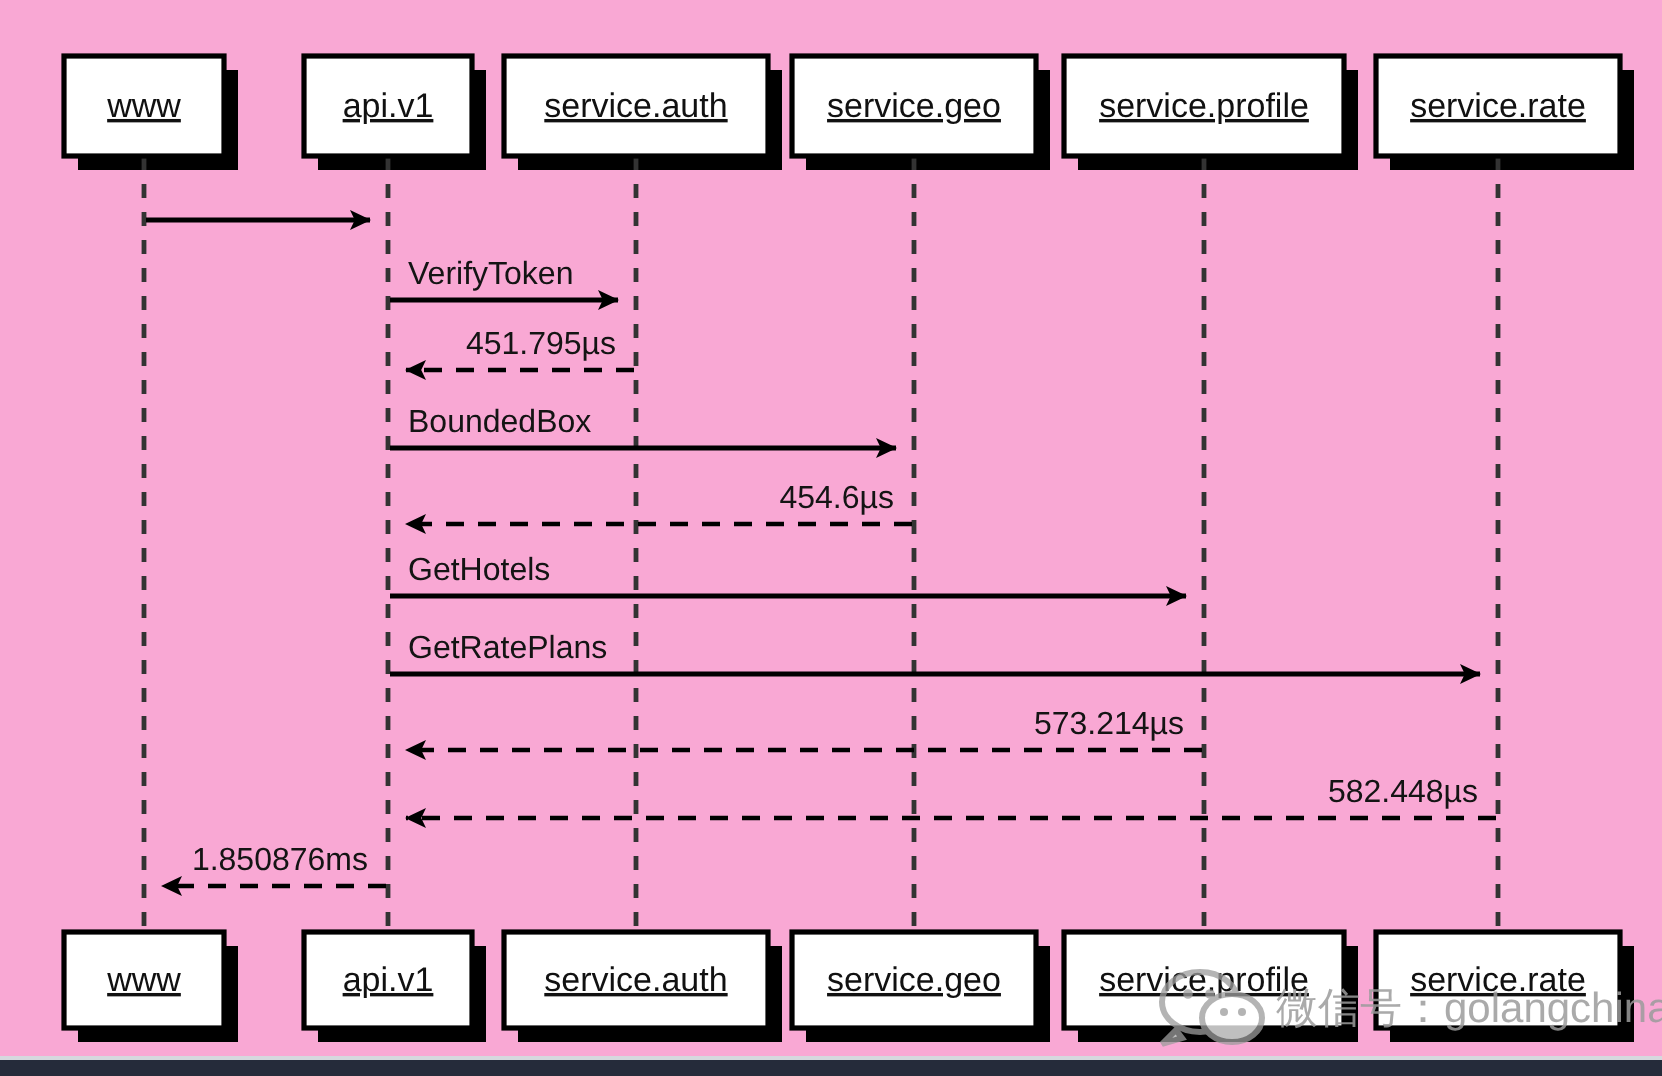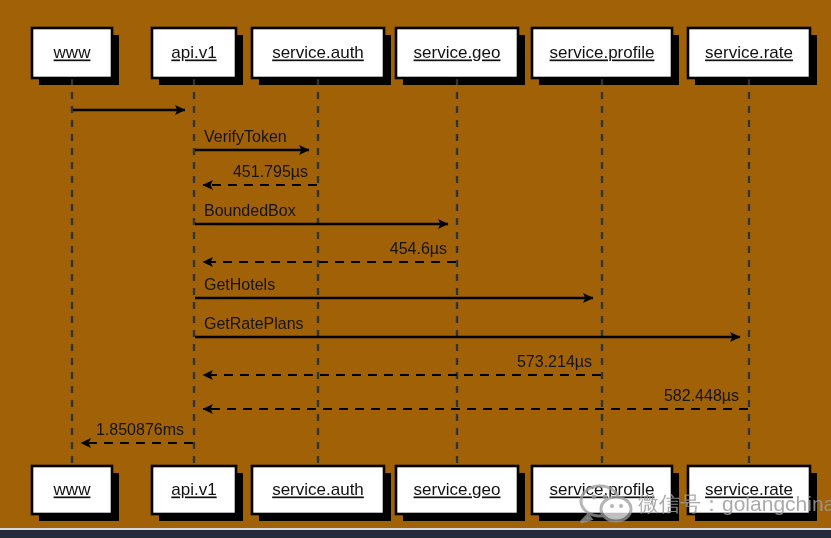--- a/index.html
+++ b/index.html
@@ -6,21 +6,21 @@
   html, body {
     margin: 0;
     padding: 0;
     background: #ffffff;
     font-family: "Liberation Sans", sans-serif;
   }
   #canvas {
     position: relative;
     width: 831px;
     height: 538px;
-    background: #a16207;
+    background: #f9a8d4;
     overflow: hidden;
   }
   #diagram-svg {
     position: absolute;
     left: 0;
     top: 0;
     width: 831px;
     height: 538px;
   }
   .lifeline-label {

